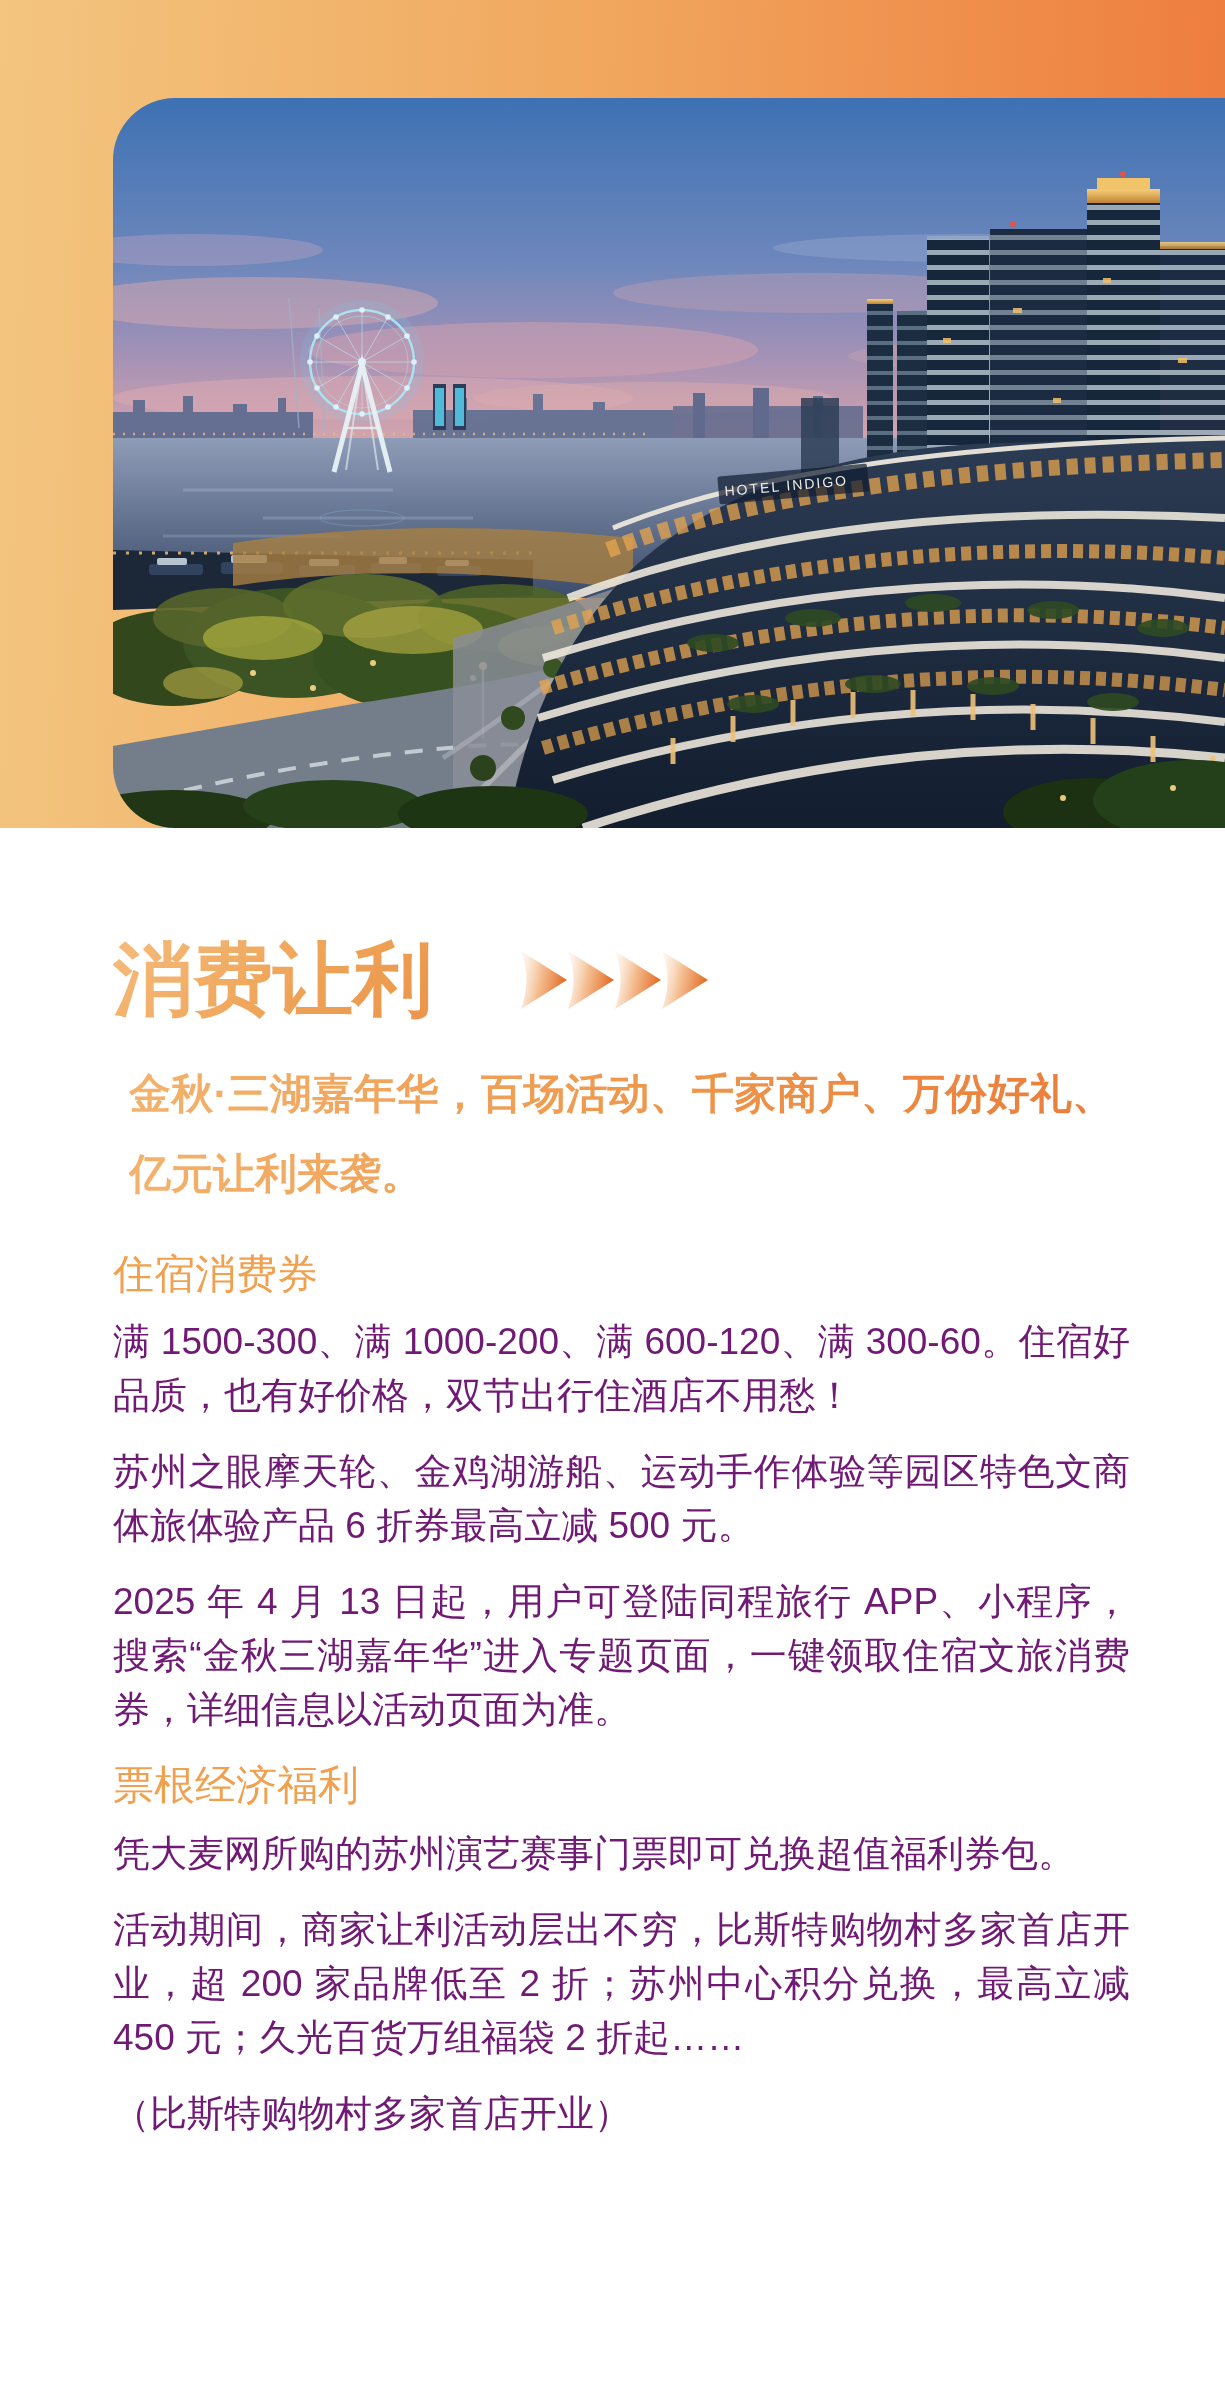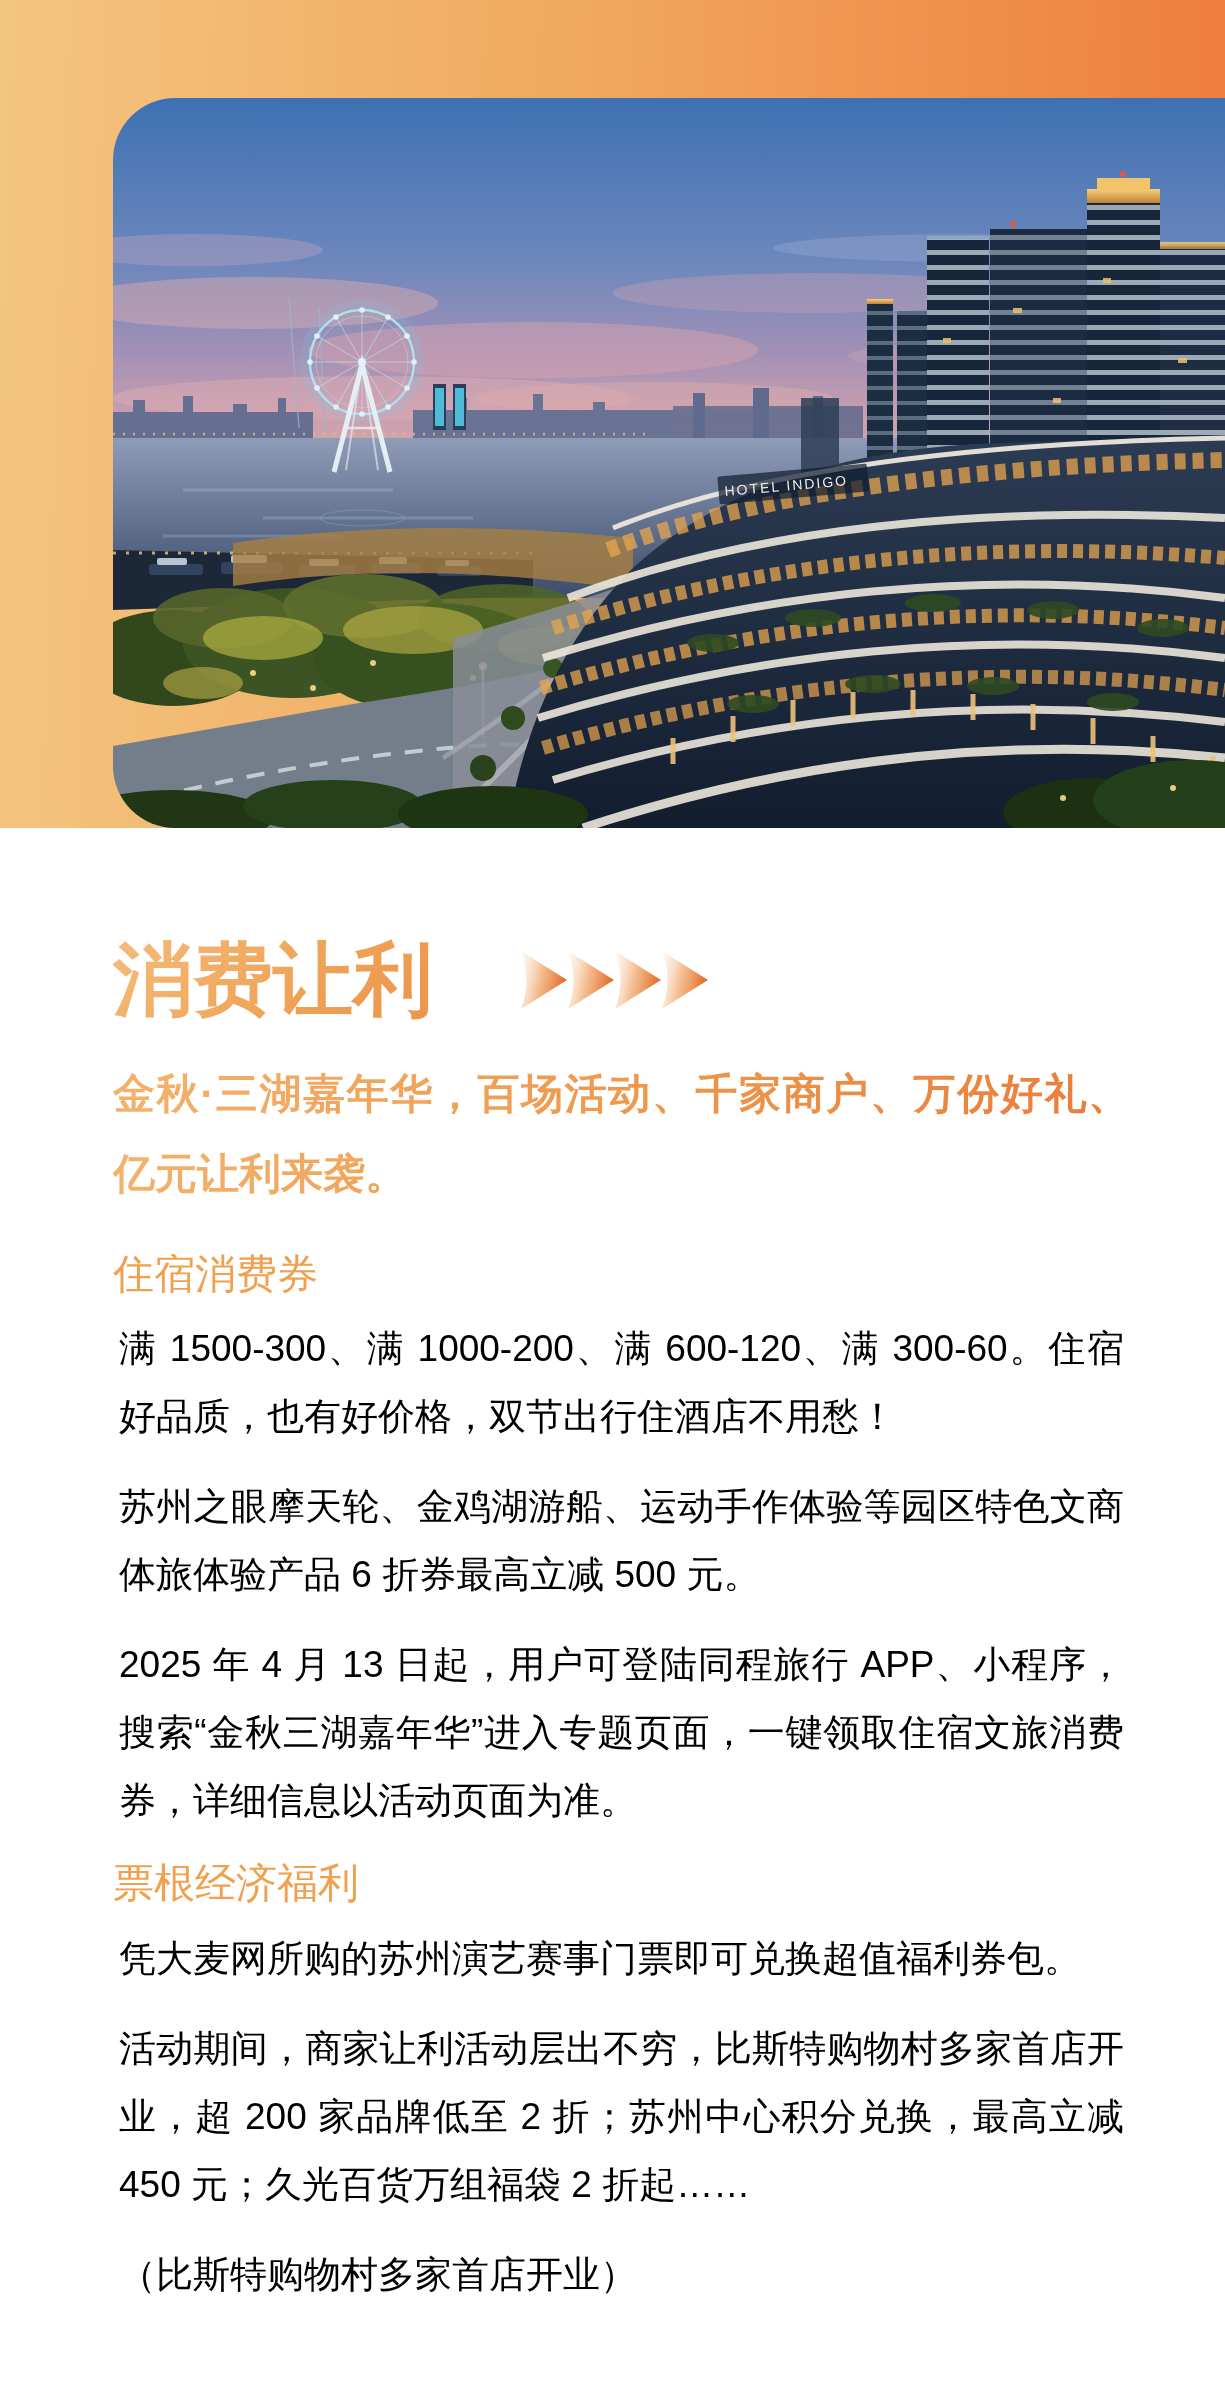--- a/index.html
+++ b/index.html
@@ -9,25 +9,25 @@
              background:linear-gradient(92deg,#f3c57f 0%,#f1a75e 48%,#ee7c3e 100%);}
   .hero-photo{position:absolute;left:113px;top:98px;width:1112px;height:730px;
               border-radius:62px 0 0 62px;overflow:hidden;}
   .hero-photo svg{display:block;width:100%;height:100%;}
   .content{position:absolute;top:828px;left:0;right:0;padding:104px 95px 0 113px;box-sizing:border-box;}
   .title-row{display:flex;align-items:center;gap:85px;margin:0 0 26px;}
   h1.title{margin:0;font-size:80px;line-height:1.2;font-weight:bold;letter-spacing:0;
            background:linear-gradient(135deg,#f5bc7d 0%,#efa458 55%,#ea9449 100%);
            -webkit-background-clip:text;background-clip:text;color:transparent;}
   .arrows{width:200px;height:64px;flex:none;}
-  p.intro{margin:0 0 34px;font-size:42px;line-height:80px;font-weight:bold;text-align:justify;
+  p.intro{margin:0 16px 34px;font-size:42px;line-height:80px;font-weight:bold;text-align:justify;
           background:linear-gradient(92deg,#f3b26c 0%,#ee964a 55%,#ea7c3a 100%);
           -webkit-background-clip:text;background-clip:text;color:transparent;}
   h3.sec{margin:0 0 14px;font-size:41px;line-height:1.3;font-weight:normal;color:#f0a04f;}
-  p.body{margin:0 6px 22px;font-size:37px;line-height:68px;color:#000000;text-align:justify;}
+  p.body{margin:0 0 22px;font-size:37px;line-height:54px;color:#701a75;text-align:justify;}
 </style>
 </head>
 <body>
 
 <div class="page">
 
   <div class="hero-band">
     <div class="hero-photo">
       <svg viewBox="0 0 1112 730" preserveAspectRatio="none">
         <defs>

